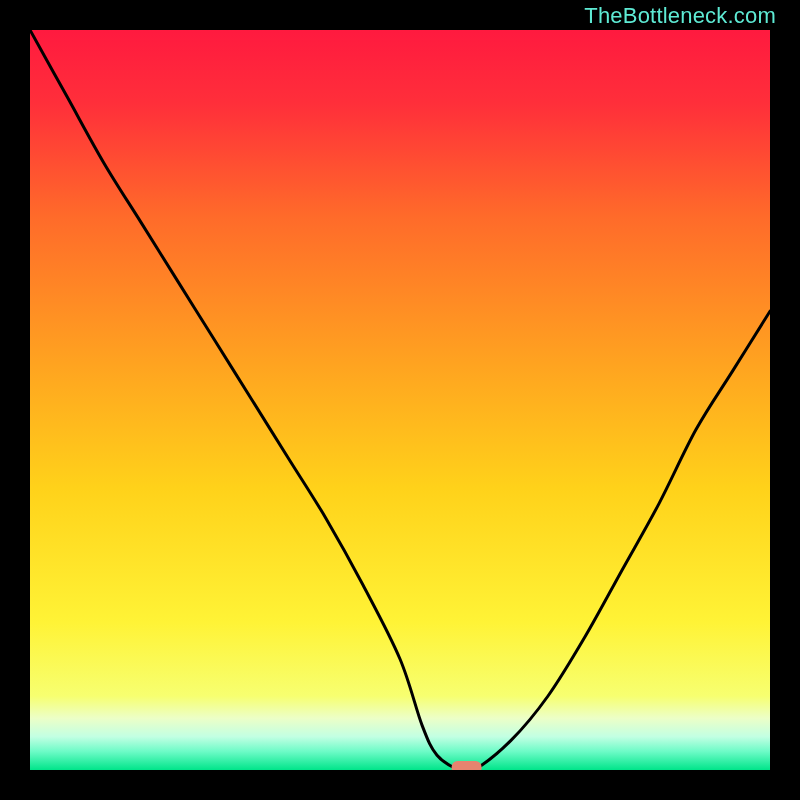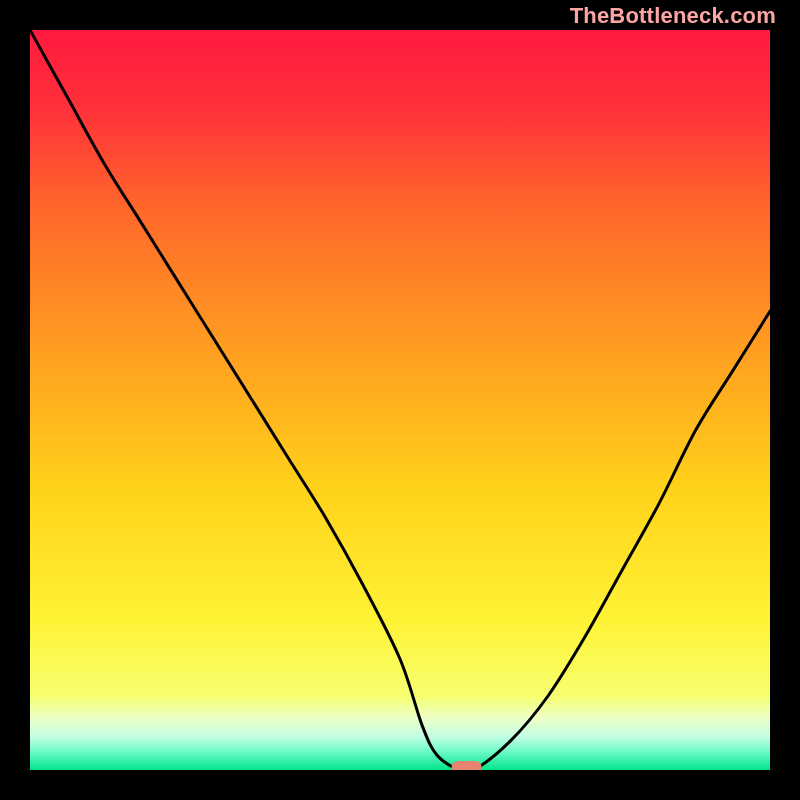--- a/index.html
+++ b/index.html
@@ -25,22 +25,22 @@
     left: 30px;
     width: 740px;
     height: 740px;
     overflow: hidden;
   }
   .watermark {
     position: absolute;
     top: 3px;
     right: 24px;
     font-size: 22px;
-    font-weight: 700;
-    color: #fca5a5;
+    font-weight: 400;
+    color: #5eead4;
     letter-spacing: 0.2px;
   }
   svg {
     display: block;
   }
 </style>
 </head>
 <body>
 
 <div class="frame">

